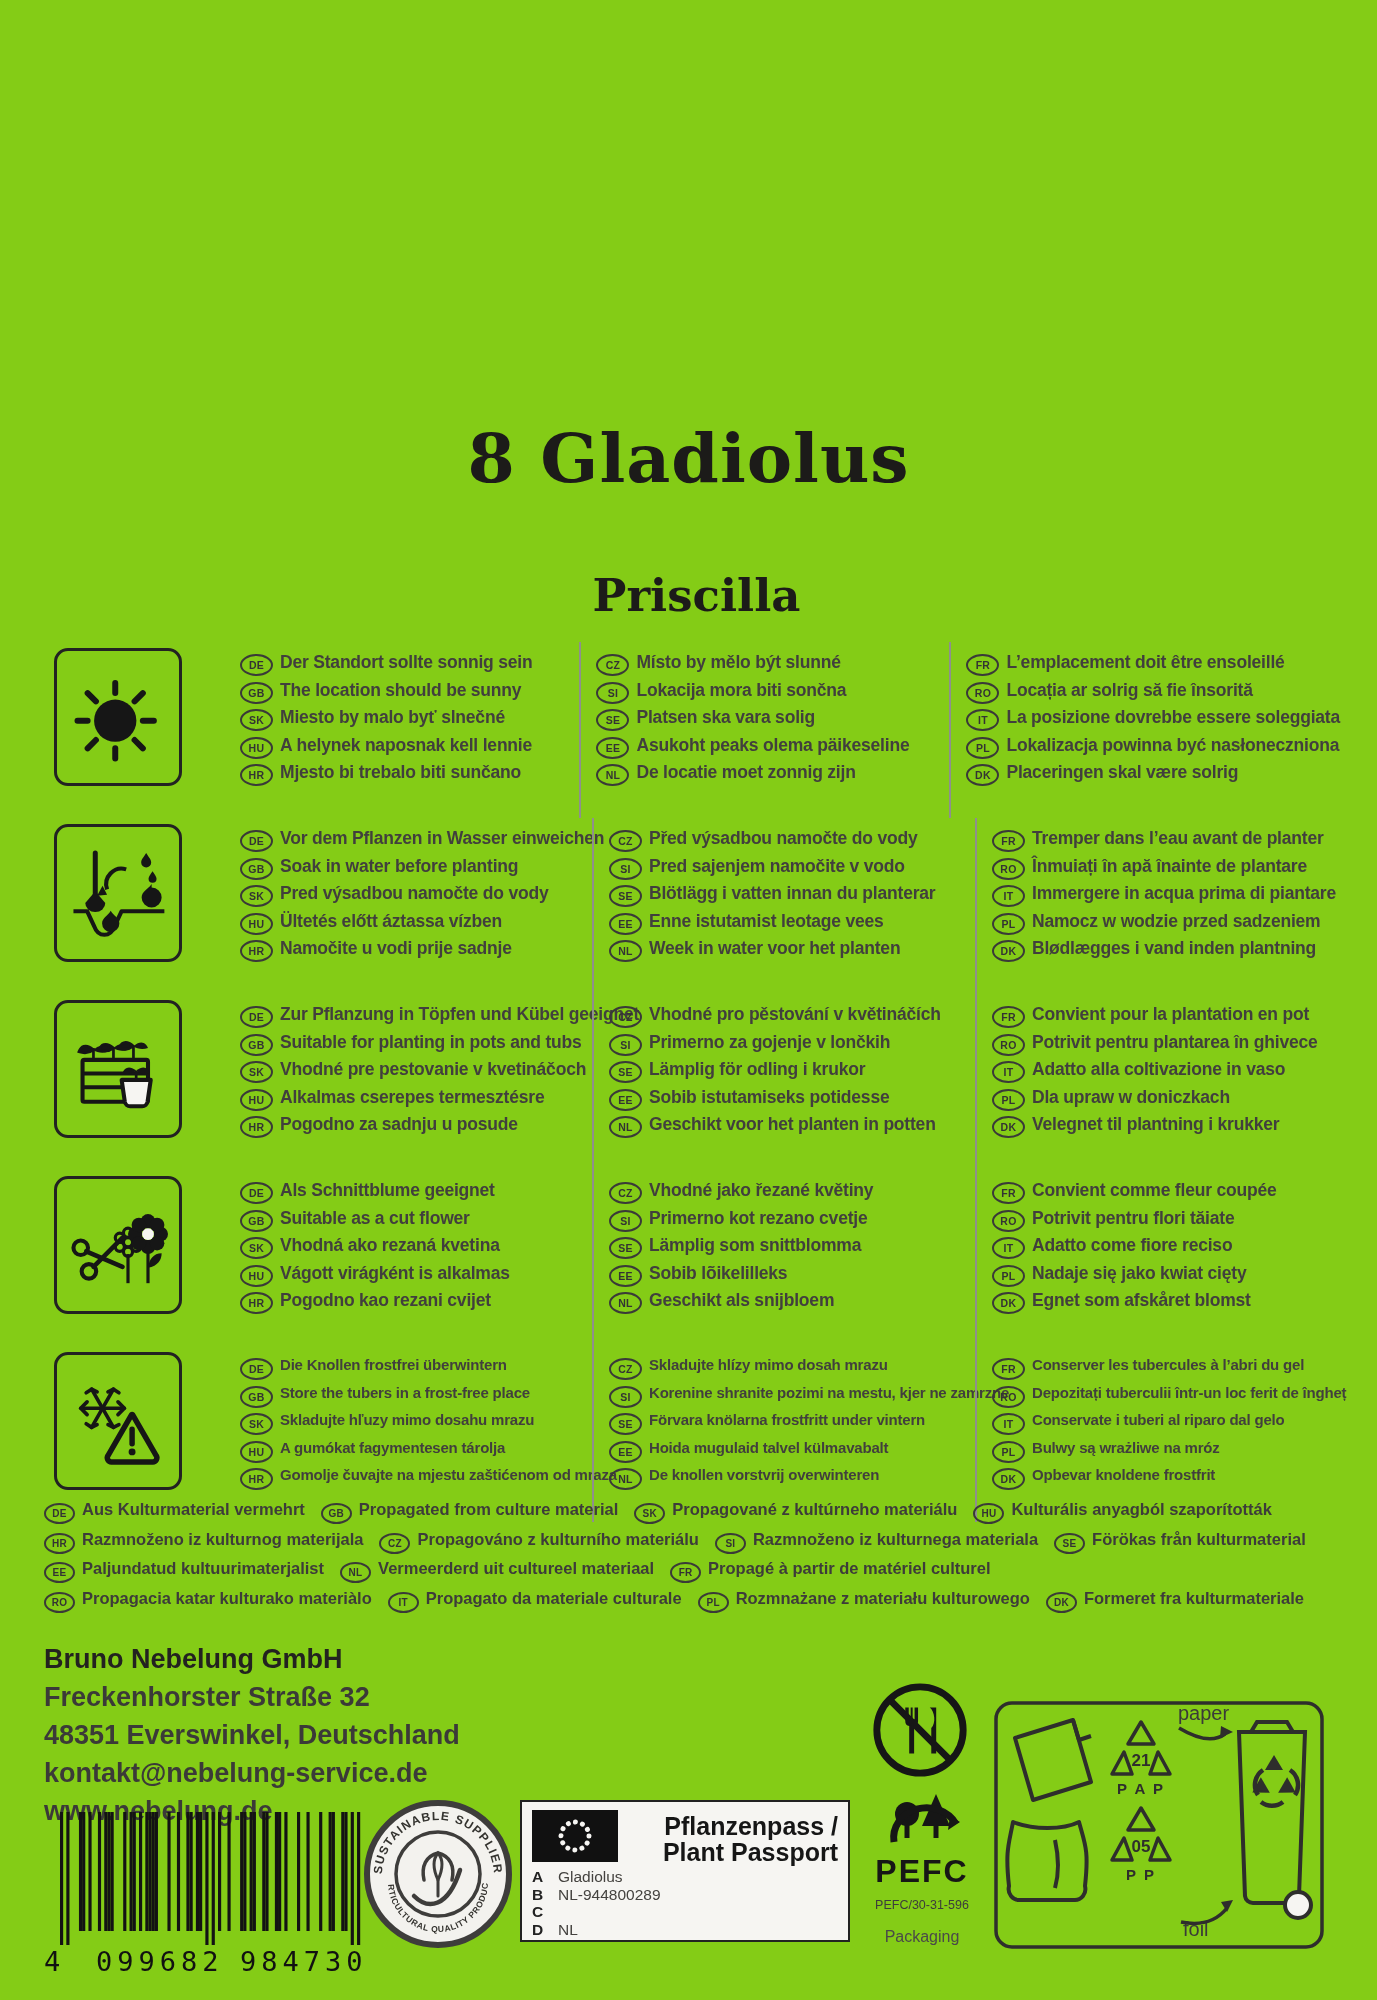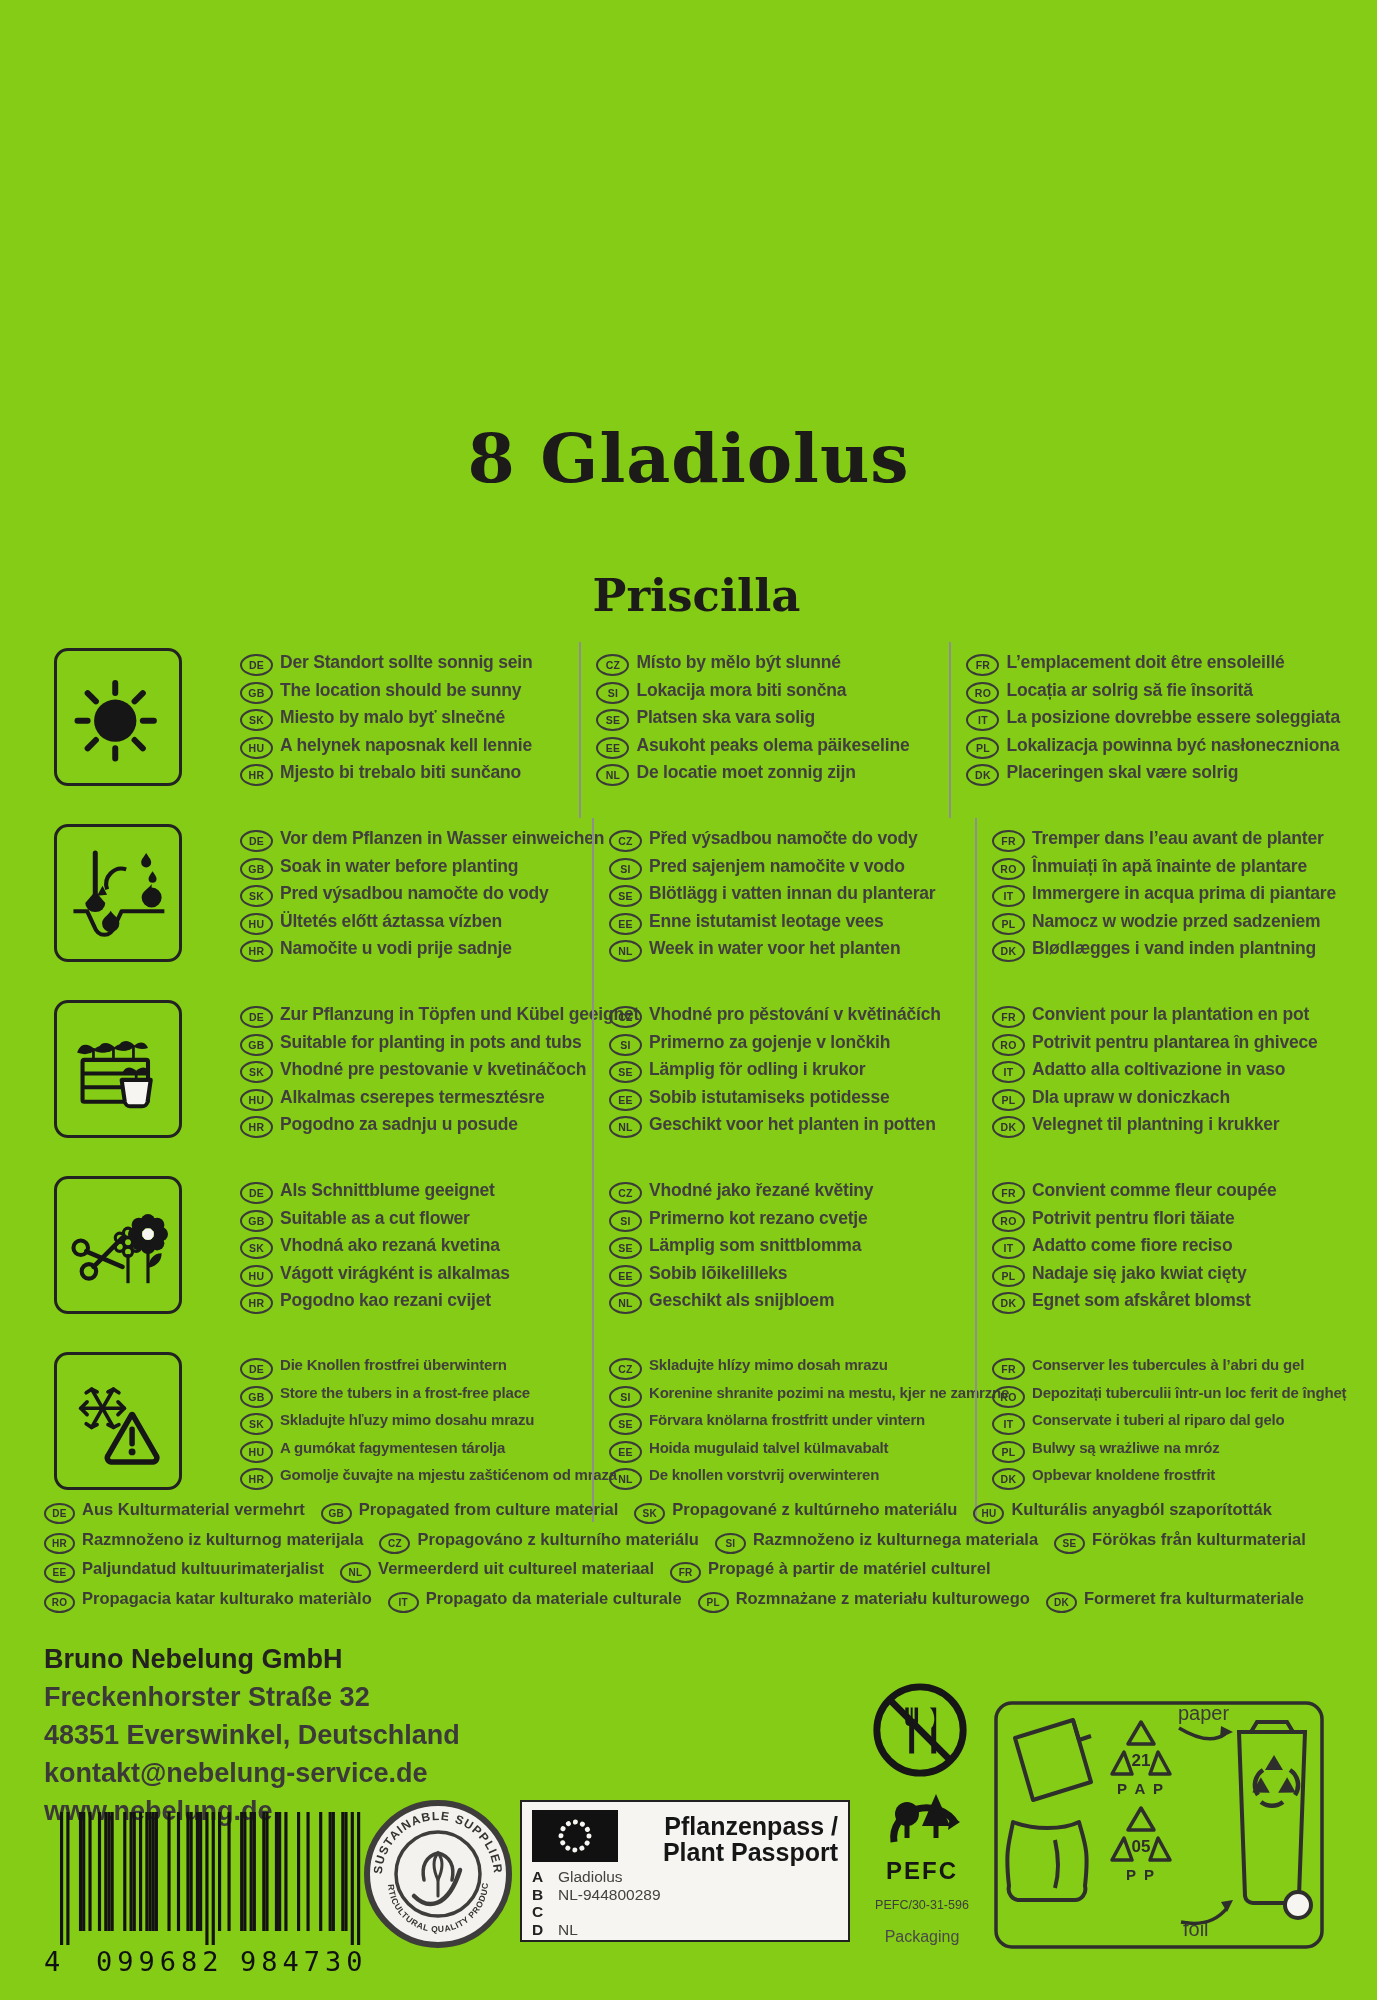--- a/index.html
+++ b/index.html
@@ -48,21 +48,21 @@
             box-sizing:border-box;background:#f6f5f2;padding:8px 10px;}
   .pp-flag{position:absolute;left:10px;top:8px;}
   .pp-title{position:absolute;right:10px;top:11px;text-align:right;font-size:25px;font-weight:bold;color:#161616;line-height:26px;}
   .pp-rows{position:absolute;left:10px;top:66px;line-height:17px;}
   .pp-row{display:flex;height:17.5px;}
   .pp-key{width:26px;font-weight:bold;font-size:15.5px;color:#222;}
   .pp-val{font-size:15.5px;color:#44423f;}
   
   .nofood{position:absolute;left:868px;top:1678px;}
   .pefc{position:absolute;left:862px;top:1788px;width:120px;text-align:center;}
-  .pefc-name{font-size:24px;font-weight:800;color:#161616;letter-spacing:2px;line-height:30px;}
+  .pefc-name{font-size:32px;font-weight:800;color:#161616;letter-spacing:2px;line-height:30px;}
   .pefc-cert{font-size:12.5px;color:#3c3c3c;font-weight:400;margin-top:12px;text-align:center;}
   .pefc-caption{font-size:16px;color:#4a4a48;margin-top:16px;}
   
   .recycle-panel{position:absolute;left:993px;top:1700px;width:332px;height:250px;}
 </style>
 </head>
 <body>
 
 <div class="page">
 

